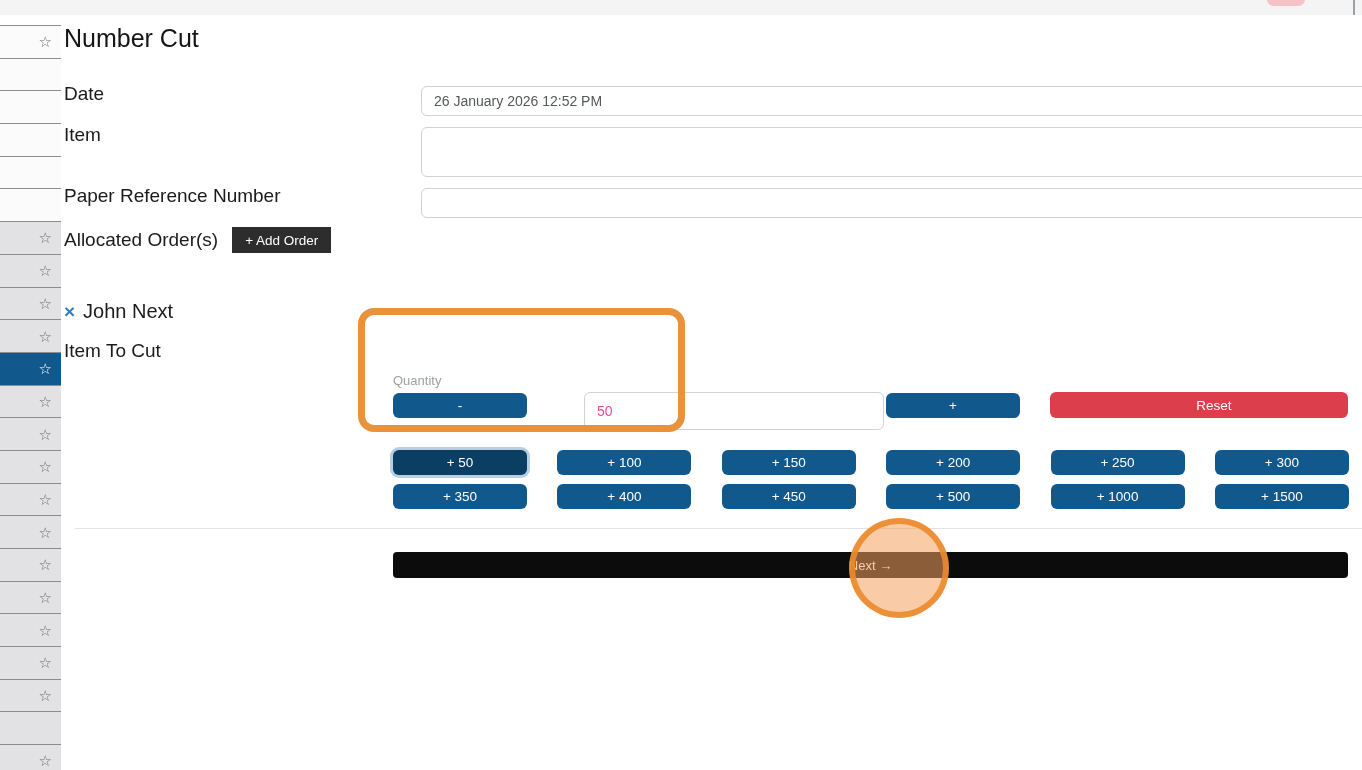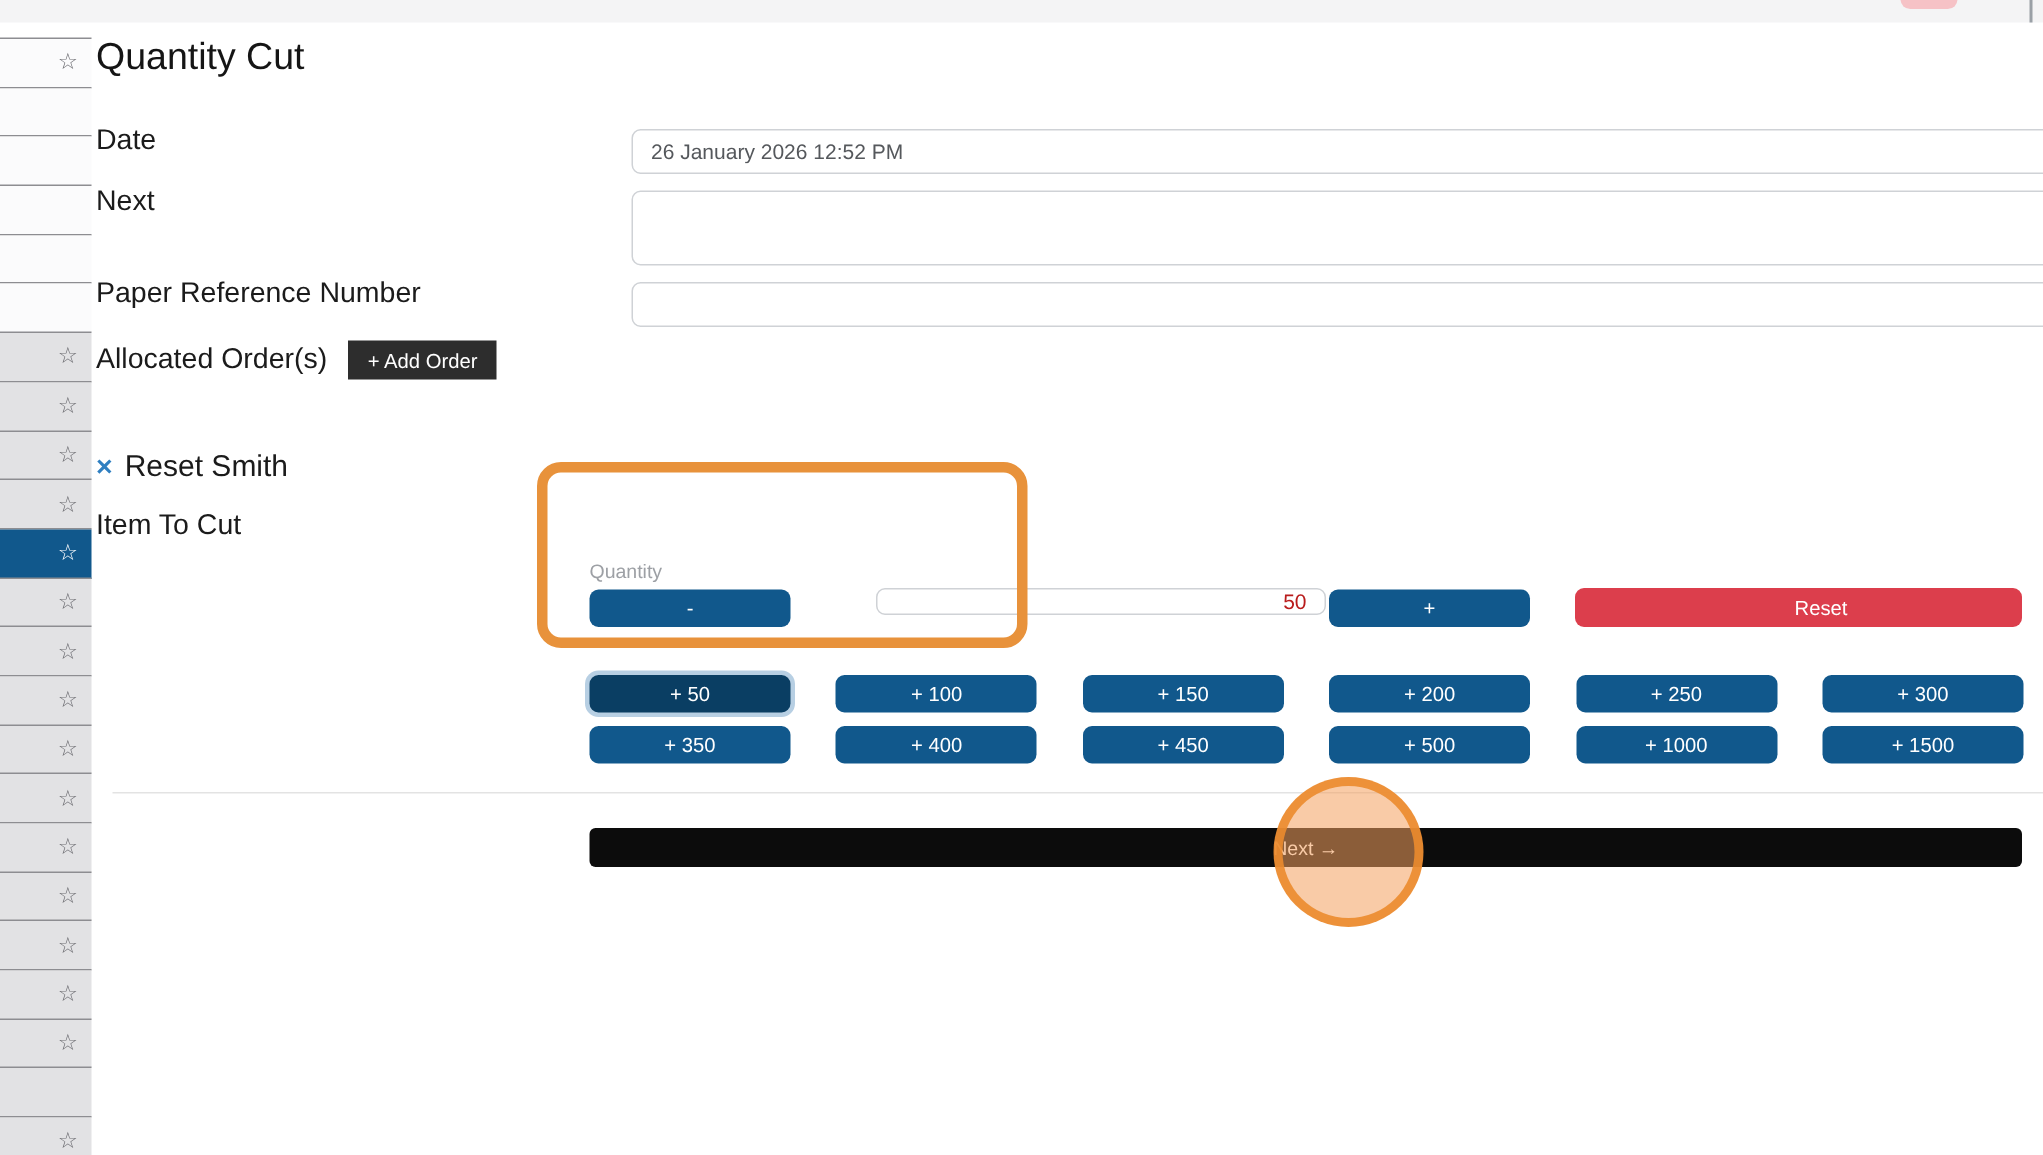--- a/index.html
+++ b/index.html
@@ -145,47 +145,47 @@
       </div>
       <div class="sb-row shaded">
         <span class="star">☆</span>
       </div>
       <div class="sb-row shaded"></div>
       <div class="sb-row shaded">
         <span class="star">☆</span>
       </div>
     </div>
 
-  <div class="page-title">Quantity Cut</div>
+  <div class="page-title">Number Cut</div>
 
   <div class="lbl" style="left:64px; top:83px;">Date</div>
   <input class="tin" style="left: 393px; top: 86px; width: 955px; height: 30px;" value="26 January 2026 12:52 PM">
 
-  <div class="lbl" style="left:64px; top:124px;">Next</div>
+  <div class="lbl" style="left:64px; top:124px;">Item</div>
   <textarea class="tin" style="left: 393px; top: 127px; width: 955px; height: 50px;"></textarea>
 
   <div class="lbl" style="left:64px; top:185px;">Paper Reference Number</div>
   <input class="tin" style="left: 393px; top: 188px; width: 955px; height: 30px;">
 
   <div class="alloc-row">
     <span class="lbl2">Allocated Order(s)</span>
     <button class="btn dark add-order">+ Add Order</button>
   </div>
 
   <div class="person-row">
     <span class="x-icon">×</span>
-    <span class="person-name">Reset Smith</span>
+    <span class="person-name">John Next</span>
   </div>
 
   <div class="lbl" style="left:64px; top:340px;">Item To Cut</div>
 
 
   <div class="qty-label">Quantity</div>
   <button class="btn blue" style="left:393px; top:393px; width:134px; height:25px;">-</button>
-  <input class="tin" style="left: 556px; top: 392px; width: 300px; height: 18px; color: #b91c1c; text-align: right;" value="50">
+  <input class="tin" style="left: 556px; top: 392px; width: 300px; height: 38px; color: #ec4899;" value="50">
   <button class="btn blue" style="left:886px; top:393px; width:134px; height:25px;">+</button>
   <button class="btn red" style="left:1050px; top:392px; width:298px; height:26px;">Reset</button>
 
   <div class="quick-grid">
       <button class="btn blue selected">+ 50</button>
       <button class="btn blue">+ 100</button>
       <button class="btn blue">+ 150</button>
       <button class="btn blue">+ 200</button>
       <button class="btn blue">+ 250</button>
       <button class="btn blue">+ 300</button>

